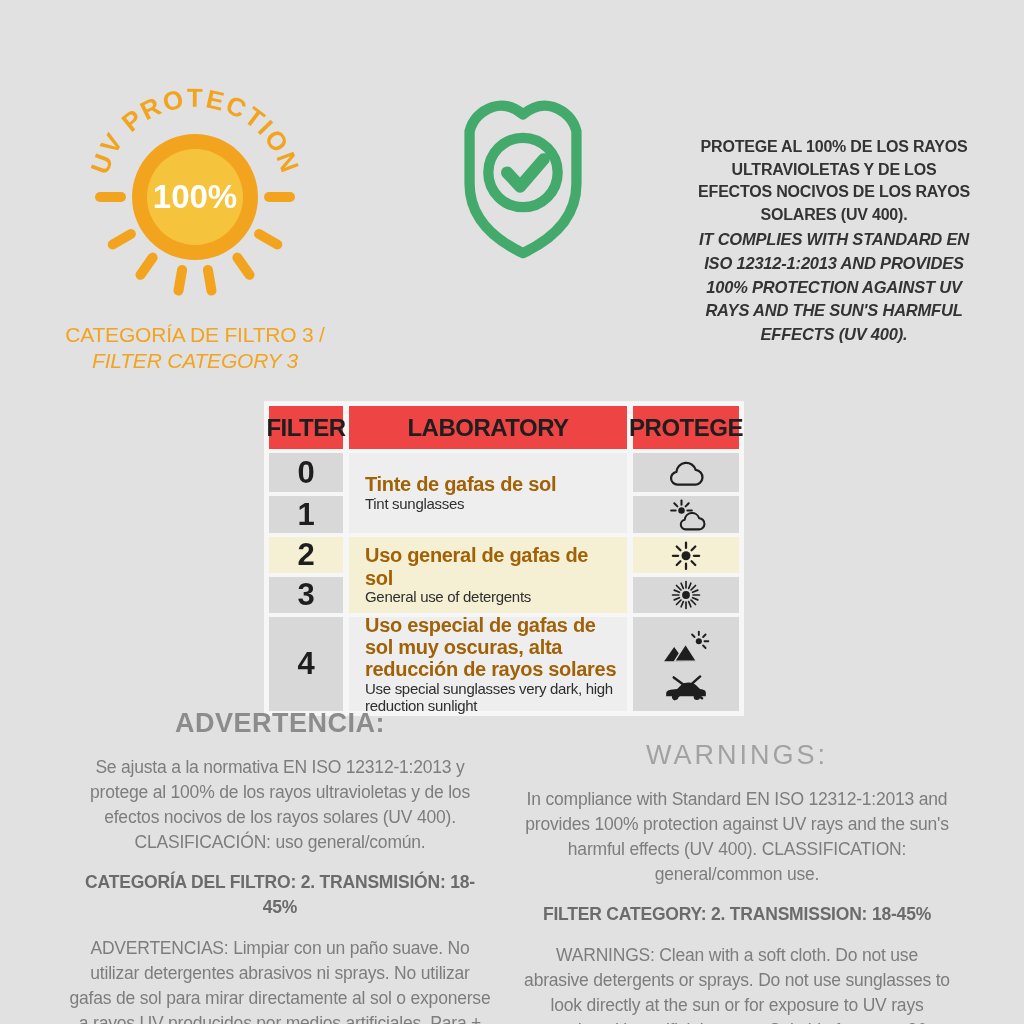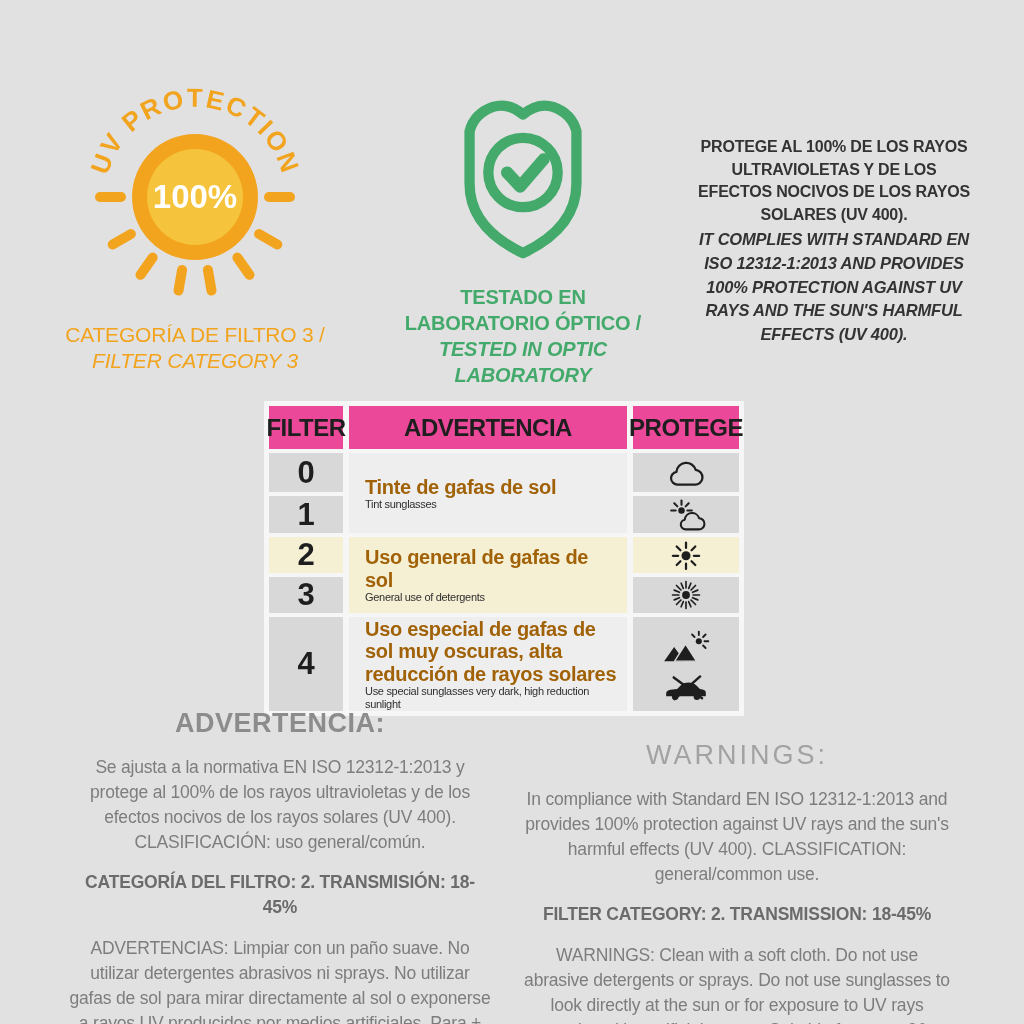--- a/index.html
+++ b/index.html
@@ -19,27 +19,27 @@
 
   .compliance{position:absolute;left:694px;top:136px;width:280px;text-align:center;color:#333;}
   .compliance .es{margin:0;font-size:16px;font-weight:700;line-height:1.41;letter-spacing:-0.2px;}
   .compliance .en{margin:2px 0 0 0;font-size:16.5px;font-weight:700;font-style:italic;line-height:1.44;letter-spacing:-0.2px;}
 
   
   .ftable{position:absolute;left:264px;top:401px;background:#f6f6f6;padding:5px;
           display:grid;grid-template-columns:74px 278px 106px;
           grid-template-rows:43px 39px 37px 36px 36px 94px;gap:4px 6px;}
   .cell{display:flex;align-items:center;justify-content:center;}
-  .cell.head{background:#ec4899;color:#1e1e1e;font-weight:700;font-size:24px;letter-spacing:-0.5px;}
+  .cell.head{background:#ef4444;color:#1e1e1e;font-weight:700;font-size:24px;letter-spacing:-0.5px;}
   .cell.num{background:#d8d8d8;color:#1e1e1e;font-weight:700;font-size:31px;}
   .cell.sym{background:#d8d8d8;}
   .cell.desc{background:#eeeeee;flex-direction:column;align-items:flex-start;justify-content:center;padding:0 10px 0 16px;}
   .cell.desc p{margin:0;text-align:left;}
   .cell.desc .es{font-weight:700;font-size:20px;color:#a16207;line-height:1.12;letter-spacing:-0.3px;}
-  .cell.desc .en{font-weight:400;font-size:11px;color:#2e2e2e;line-height:1.12;letter-spacing:-0.3px;}
+  .cell.desc .en{font-weight:400;font-size:15px;color:#2e2e2e;line-height:1.12;letter-spacing:-0.3px;}
   .cell.hl{background:#f5efd3;}
   .sym-stack{display:flex;flex-direction:column;align-items:center;justify-content:center;gap:2px;}
 
   
   .warn{position:absolute;text-align:center;}
   .warn-es{left:52px;top:708px;width:456px;}
   .warn-en{left:506px;top:740px;width:462px;}
   .warn h2{margin:0 0 14px 0;font-size:27px;letter-spacing:0.5px;}
   .warn-es h2{color:#8c8c8c;font-weight:700;}
   .warn-en h2{color:#a2a2a2;font-weight:400;letter-spacing:3px;}
@@ -82,31 +82,30 @@
   </section>
 
   <section class="lab-badge">
     <svg width="150" height="176" viewBox="0 0 160 184">
       <g fill="none" stroke="#44aa6b" stroke-width="11" stroke-linejoin="round" stroke-linecap="round">
         <path d="M80,22 Q64,9 48,14 Q28,21 23,40 L23,96 Q23,143 80,170 Q137,143 137,96 L137,40 Q132,21 112,14 Q96,9 80,22 Z"></path>
         <circle cx="80" cy="84" r="37"></circle>
         <path d="M63,84 L77,99 L102,70" stroke-width="13"></path>
       </g>
     </svg>
-    <p class="lab-caption"><span>TESTADO EN LABORATORIO ÓPTICO / </span><span class="italic">TESTED IN OPTIC LABORATORY</span></p>
   </section>
 
   <section class="compliance">
     <p class="es">PROTEGE AL 100% DE LOS RAYOS ULTRAVIOLETAS Y DE LOS EFECTOS NOCIVOS DE LOS RAYOS SOLARES (UV 400).</p>
     <p class="en">IT COMPLIES WITH STANDARD EN ISO 12312-1:2013 AND PROVIDES 100% PROTECTION AGAINST UV RAYS AND THE SUN'S HARMFUL EFFECTS (UV 400).</p>
   </section>
 
   <div class="ftable">
     <div class="cell head">FILTER</div>
-    <div class="cell head">ADVERTENCIA</div>
+    <div class="cell head">LABORATORY</div>
     <div class="cell head">PROTEGE</div>
 
     <div class="cell num" style="grid-row:2">0</div>
     <div class="cell desc" style="grid-row:2/span 2">
       <p class="es">Tinte de gafas de sol</p>
       <p class="en">Tint sunglasses</p>
     </div>
     <div class="cell sym" style="grid-row:2">
       <svg width="46" height="34" viewBox="0 0 48 38">
         <path d="M33.5 32H14.5a7.2 7.2 0 0 1-1.2-14.3 11 11 0 0 1 21.5-2.2A6.7 6.7 0 0 1 33.5 32z" fill="none" stroke="#1e1e1e" stroke-width="2.5" stroke-linejoin="round"></path>

